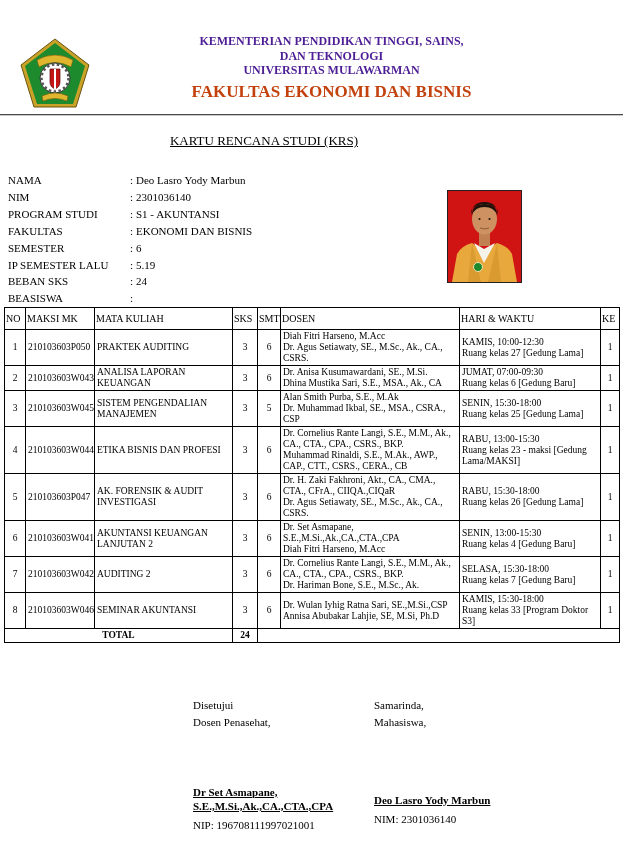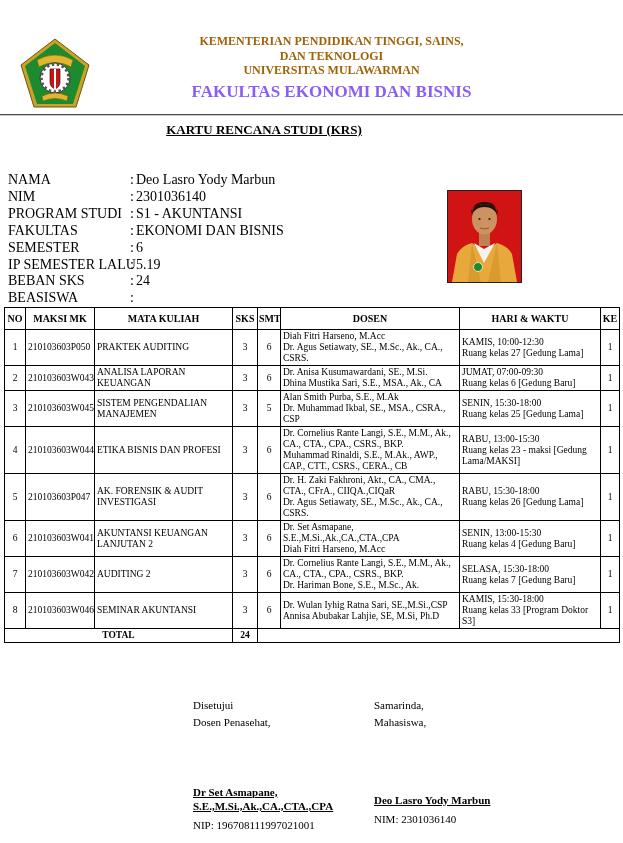--- a/index.html
+++ b/index.html
@@ -3,39 +3,39 @@
 <meta charset="utf-8">
 <style>
   * { margin:0; padding:0; box-sizing:border-box; }
   html,body { width:623px; height:843px; background:#ffffff; overflow:hidden;
     font-family:"Liberation Serif","DejaVu Serif",serif; color:#000; }
   .page { position:relative; width:623px; height:843px; background:#fff; }
 
   
   .logo { position:absolute; left:20px; top:38px; width:70px; height:70px; }
   .header-text { position:absolute; left:95px; right:55px; top:34px; text-align:center; }
-  .ministry-line { font-weight:bold; font-size:12px; line-height:14.5px; color:#a16207; }
-  .faculty-line { font-weight:bold; font-size:17px; line-height:20px; margin-top:4px; color:#8b5cf6; }
+  .ministry-line { font-weight:bold; font-size:12px; line-height:14.5px; color:#4c1d95; }
+  .faculty-line { font-weight:bold; font-size:17px; line-height:20px; margin-top:4px; color:#c2410c; }
   .rule { position:absolute; left:0; top:114px; width:623px; height:2px; background:#4a4a4a; border-bottom:1px solid #c9c9c9; }
-  .doc-title { position:absolute; left:0; top:122px; width:528px; text-align:center;
-    font-weight:bold; font-size:13px; text-decoration:underline; }
-
-  
-  .student-info { position:absolute; left:8px; top:172px; font-size:14px; line-height:16.9px; }
+  .doc-title { position:absolute; left:0; top:133px; width:528px; text-align:center;
+    font-weight:normal; font-size:13px; text-decoration:underline; }
+
+  
+  .student-info { position:absolute; left:8px; top:172px; font-size:11px; line-height:16.9px; }
   .info-row { white-space:nowrap; }
   .info-label { display:inline-block; width:122px; }
   .info-colon { display:inline-block; width:6px; }
 
   .photo { position:absolute; left:447px; top:190px; width:75px; height:93px; border:1px solid #222; }
 
   
   table.krs { position:absolute; left:4px; top:307px; width:615px; border-collapse:collapse; table-layout:fixed; }
   table.krs th, table.krs td { border:1px solid #000; font-size:9.5px; line-height:11px;
     padding:1px 2px; vertical-align:middle; overflow:hidden; }
-  table.krs th { font-size:10px; font-weight:bold; text-align:center; height:22px; padding:2px 1px; }
+  table.krs th { font-size:10px; font-weight:normal; text-align:left; height:22px; padding:2px 1px; }
   td.c { text-align:center; }
   td.total-lbl { text-align:center; font-weight:bold; font-size:10px; }
   td.total-sks { text-align:center; font-weight:bold; font-size:10px; }
   col.w-no{width:21px;} col.w-kode{width:69px;} col.w-mk{width:138px;}
   col.w-sks{width:25px;} col.w-smt{width:23px;} col.w-dosen{width:179px;}
   col.w-waktu{width:141px;} col.w-ke{width:19px;}
 
   
   .footer { position:absolute; left:0; top:697px; width:498px; height:146px; font-size:11px; }
   .f-left { position:absolute; left:193px; top:0; }

